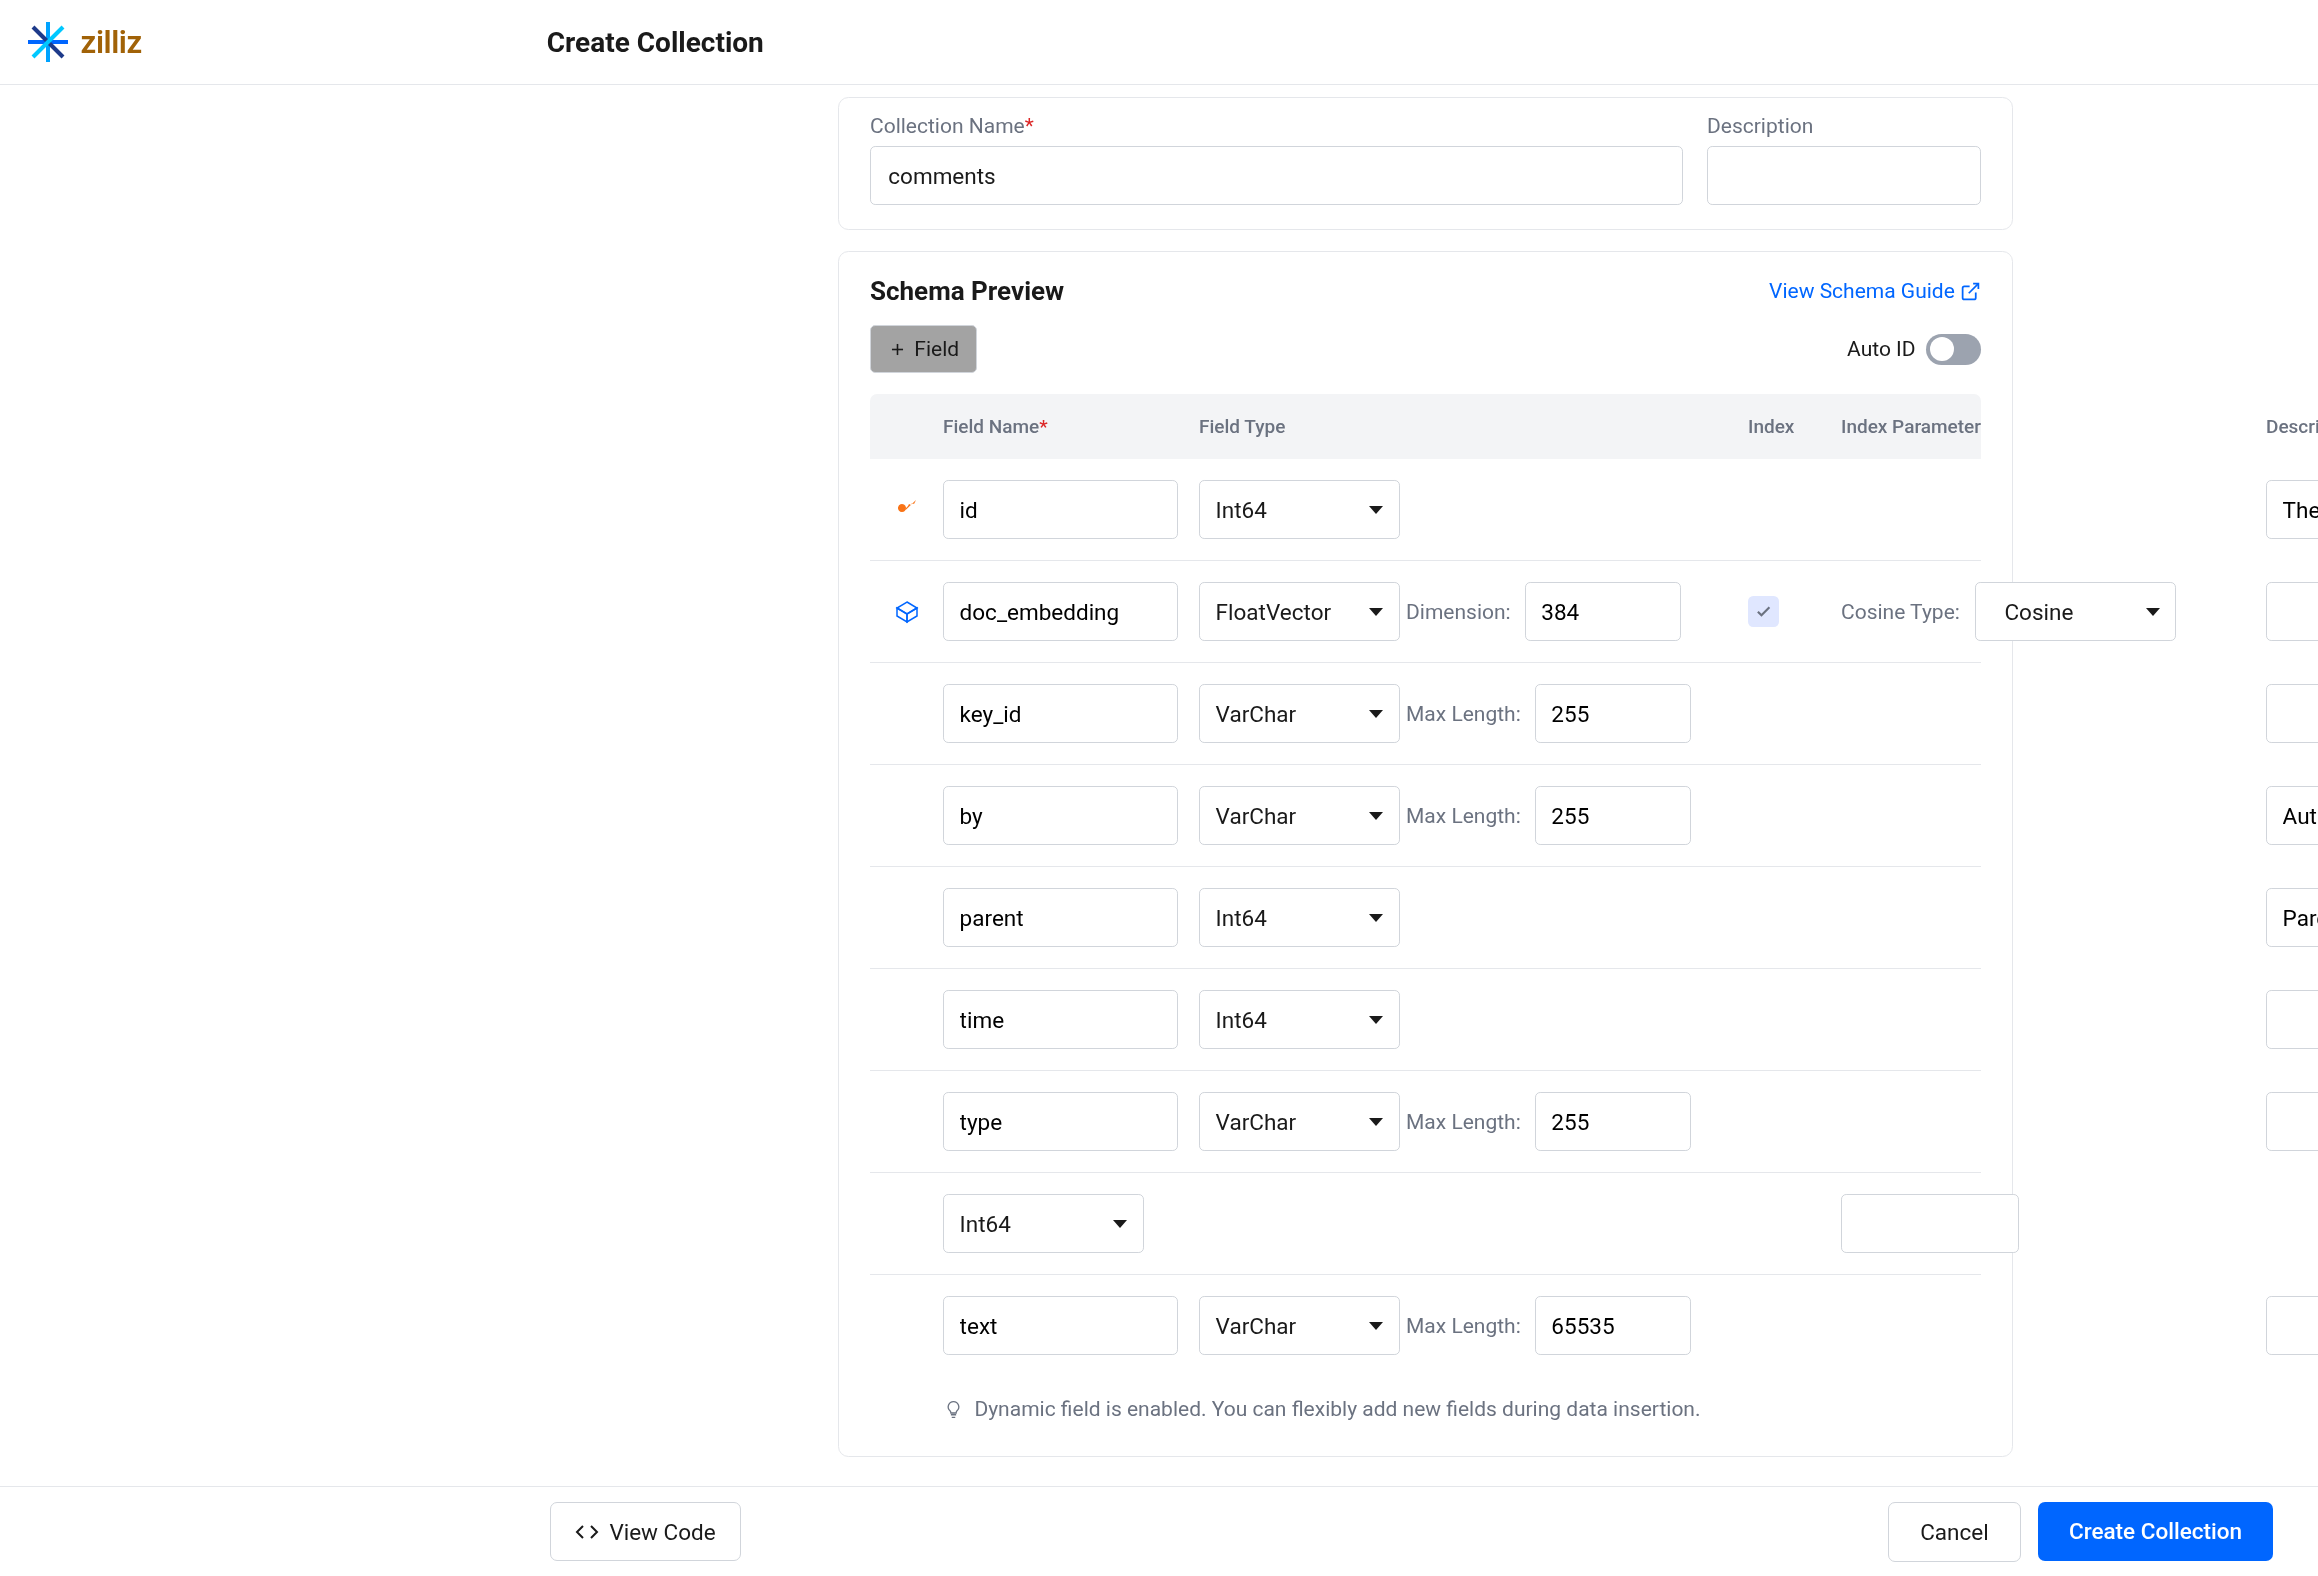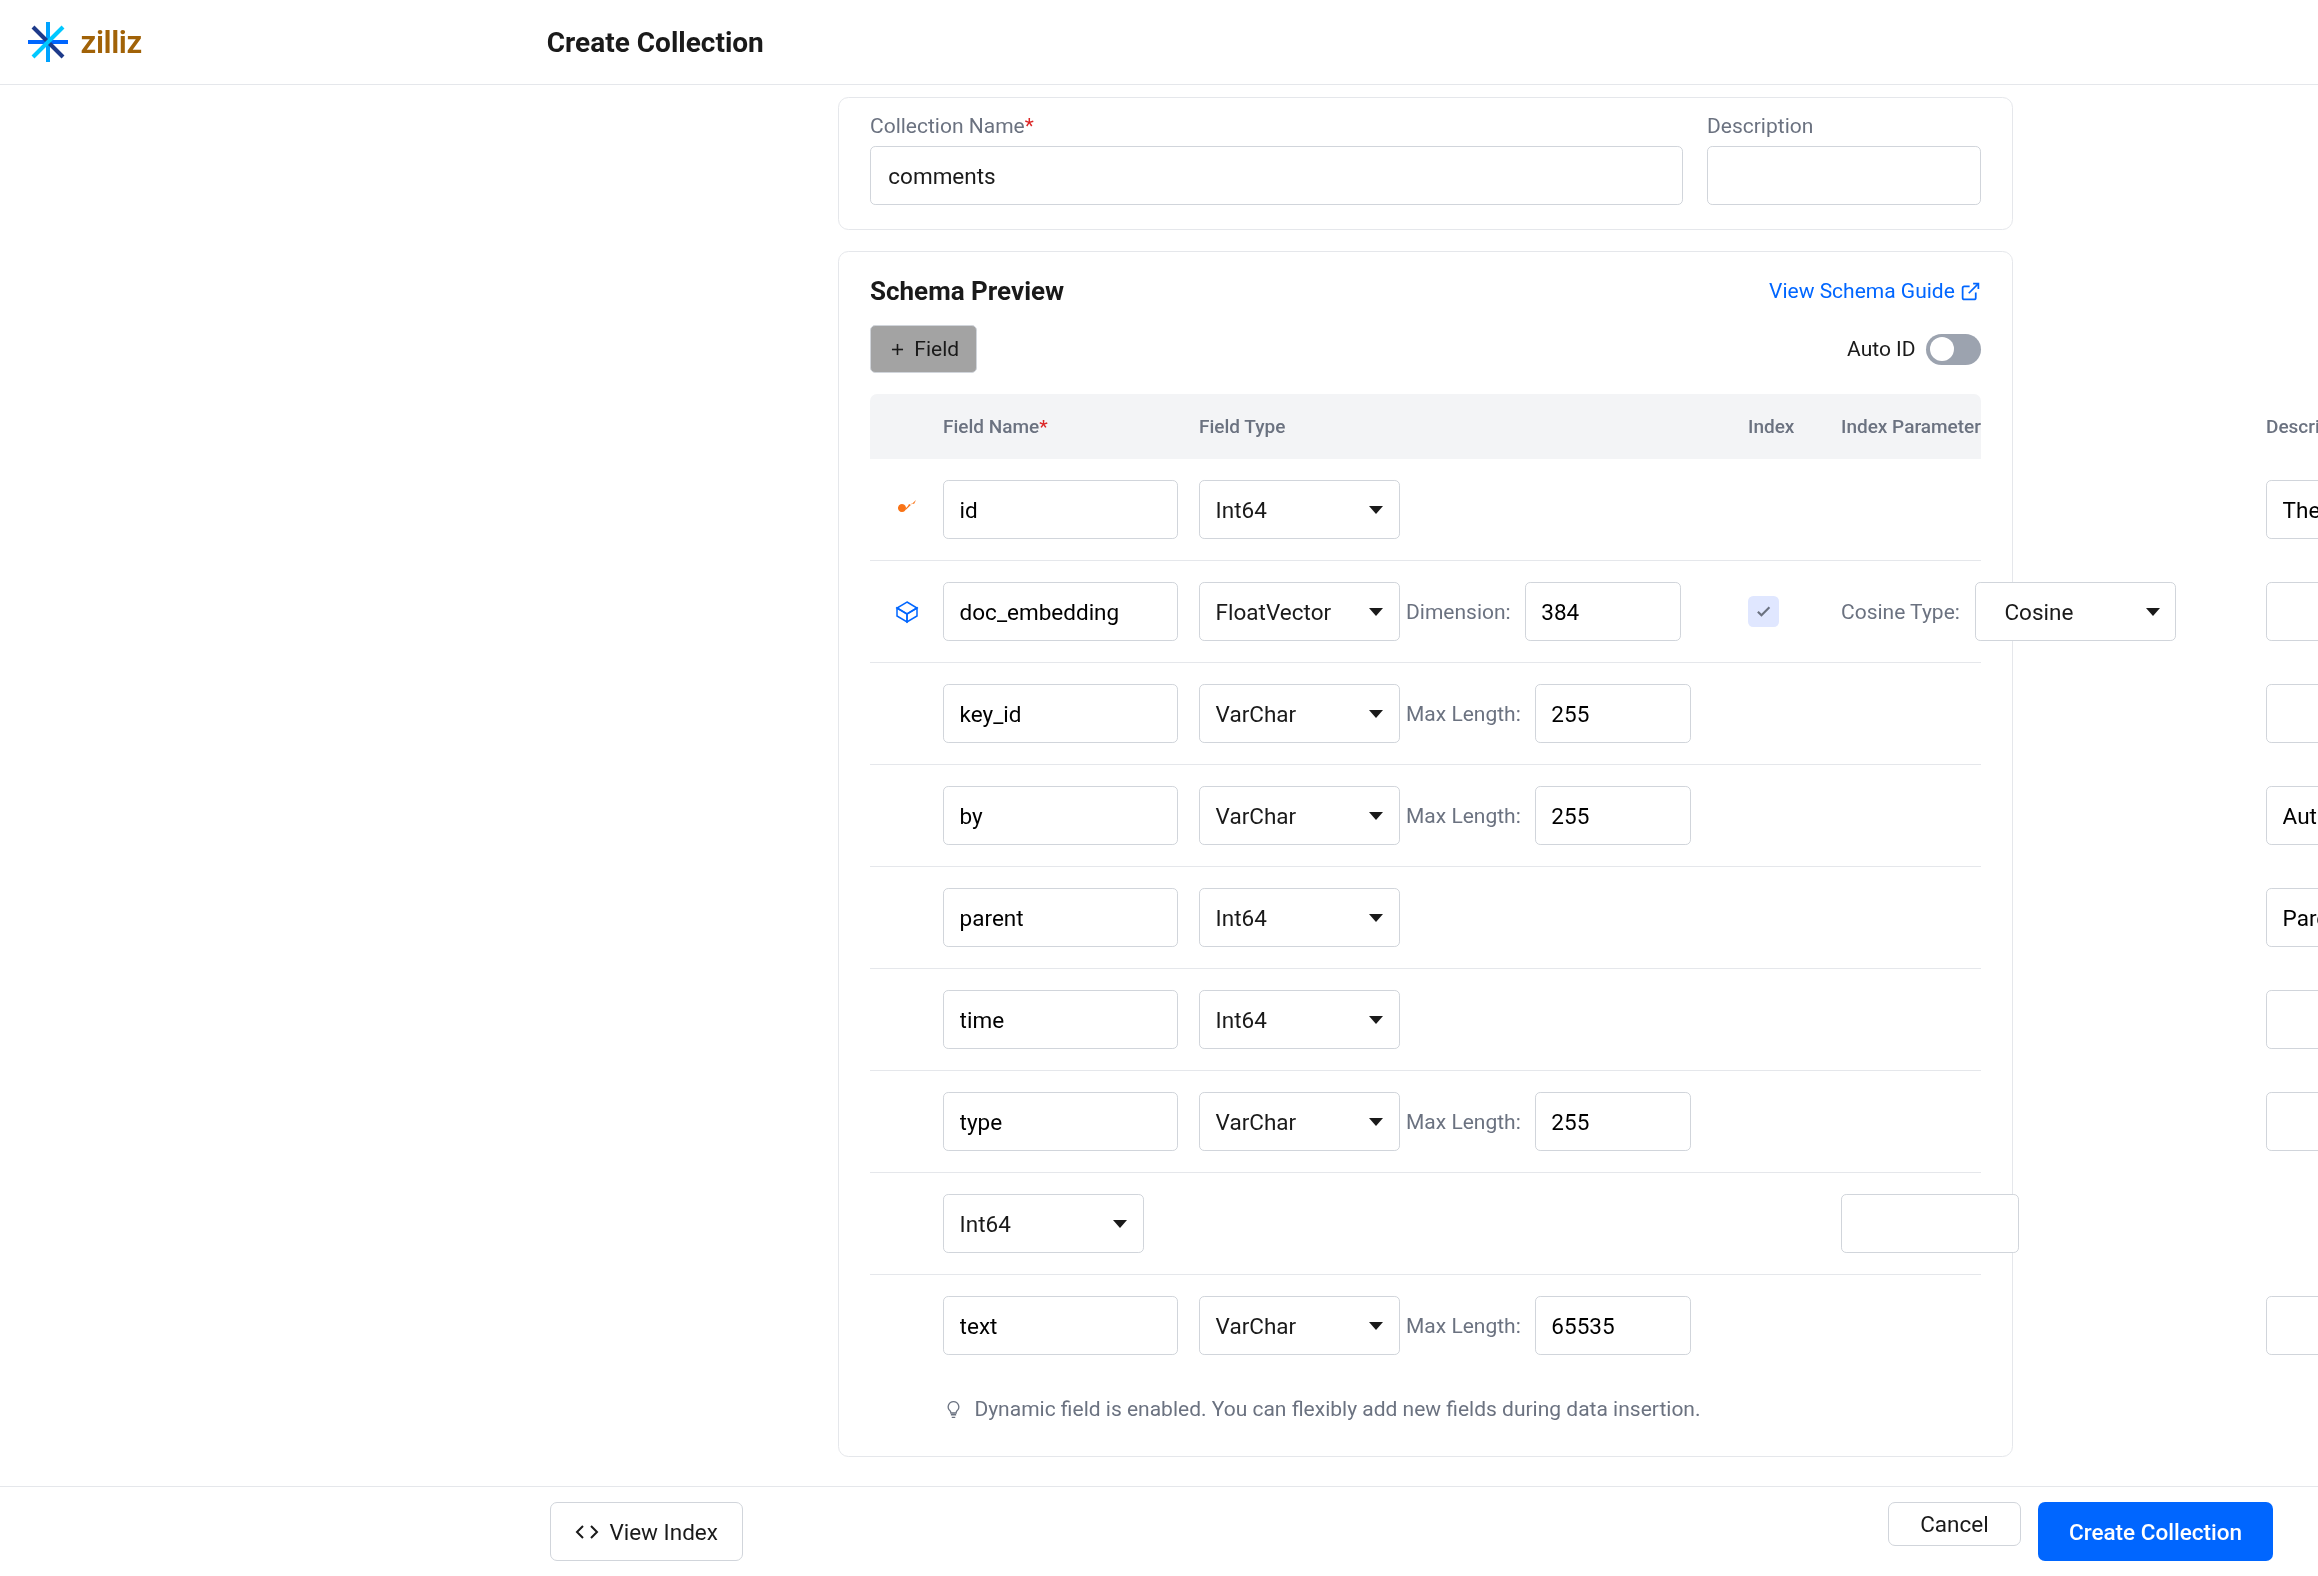--- a/index.html
+++ b/index.html
@@ -38,21 +38,21 @@
 .param-input { height: 59px; border: 0.9px solid #d1d5db; border-radius: 5.2px; padding: 0 15.6px; font-size: 22.5px; width: 156px; background:#fff; }
 .check { width: 31px; height: 31px; background: #e0e7ff; border-radius: 5.2px; display: flex; align-items: center; justify-content: center; font-size: 17.3px; color: #6b7280; cursor:pointer; }
 .index-param { display: flex; align-items: center; gap: 15.6px; }
 .metric-select { width: 201px; padding-left: 28px; }
 .desc-input { height: 59px; border: 0.9px solid #d1d5db; border-radius: 5.2px; padding: 0 15.6px; font-size: 22.5px; width: 178px; overflow: hidden; text-overflow: ellipsis; white-space: nowrap; background:#fff; }
 .hint { display: flex; align-items: center; gap: 10.4px; font-size: 21px; color: #6b7280; margin-top: 21px; padding-left: 73px; }
 .footer { position: fixed; bottom: 0; left: 0; right: 0; height: 90px; background: #fff; border-top: 0.9px solid #e5e7eb; display: flex; align-items: center; justify-content: space-between; padding: 0 45px 0 550px; }
 .btn-footer-outline { display: inline-flex; align-items: center; gap: 10.4px; height: 59px; padding: 0 24px; border: 0.9px solid #d1d5db; border-radius: 7px; background: #fff; font-size: 22.5px; color: #1a1a1a; cursor: pointer; }
 .footer-right { display: flex; gap: 17.3px; }
 .btn-primary { height: 59px; padding: 0 31px; border: none; border-radius: 7px; background: #0066ff; color: #fff; font-size: 22.5px; font-weight: 500; cursor: pointer; }
-.btn-sec { height: 44px; padding: 0 31px; border: 0.9px solid #d1d5db; border-radius: 7px; background: #fff; font-size: 22.5px; color: #1a1a1a; cursor: pointer; }
+.btn-sec { height: 60px; padding: 0 31px; border: 0.9px solid #d1d5db; border-radius: 7px; background: #fff; font-size: 22.5px; color: #1a1a1a; cursor: pointer; }
 .icon-svg { display:block; }
 </style>
 </head>
 <body>
 
 <div class="topbar">
   <div class="logo">
     <svg class="icon-svg" width="48" height="48" viewBox="0 0 24 24">
         <g stroke-width="2" fill="none">
           <line x1="12" y1="2" x2="12" y2="22" stroke="#00a3ff"></line>
@@ -295,20 +295,20 @@
     </div>
   </div>
 </div>
 
 <div class="footer">
   <button class="btn-footer-outline">
     <svg width="24" height="24" viewBox="0 0 24 24" fill="none" stroke="#1a1a1a" stroke-width="2">
         <polyline points="16 18 22 12 16 6"></polyline>
         <polyline points="8 6 2 12 8 18"></polyline>
       </svg>
-    <span>View Index</span>
+    <span>View Code</span>
   </button>
   <div class="footer-right">
     <button class="btn-sec">Cancel</button>
     <button class="btn-primary">Create Collection</button>
   </div>
 </div>
 
 
 </body></html>

